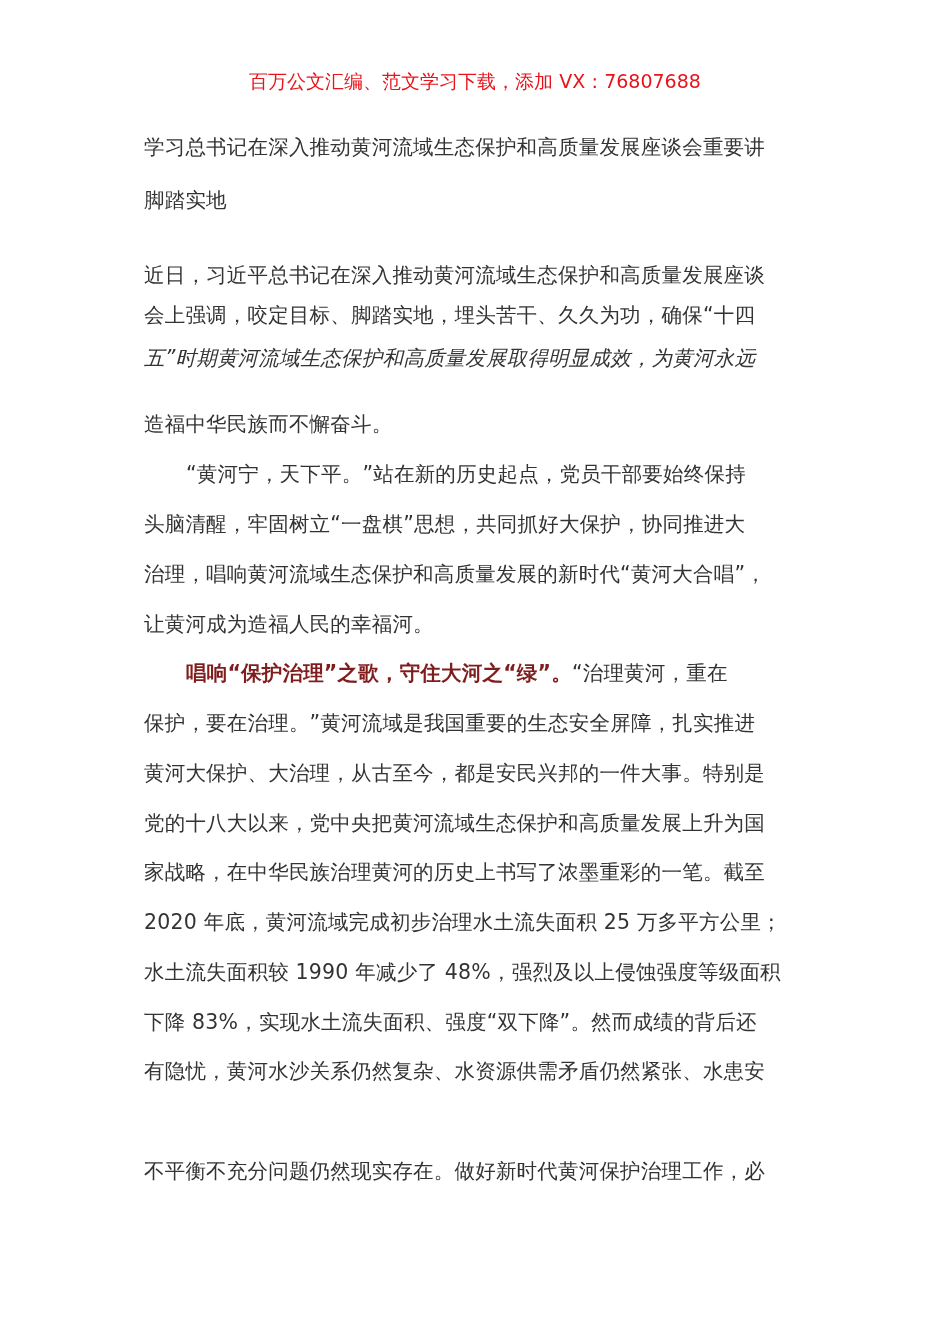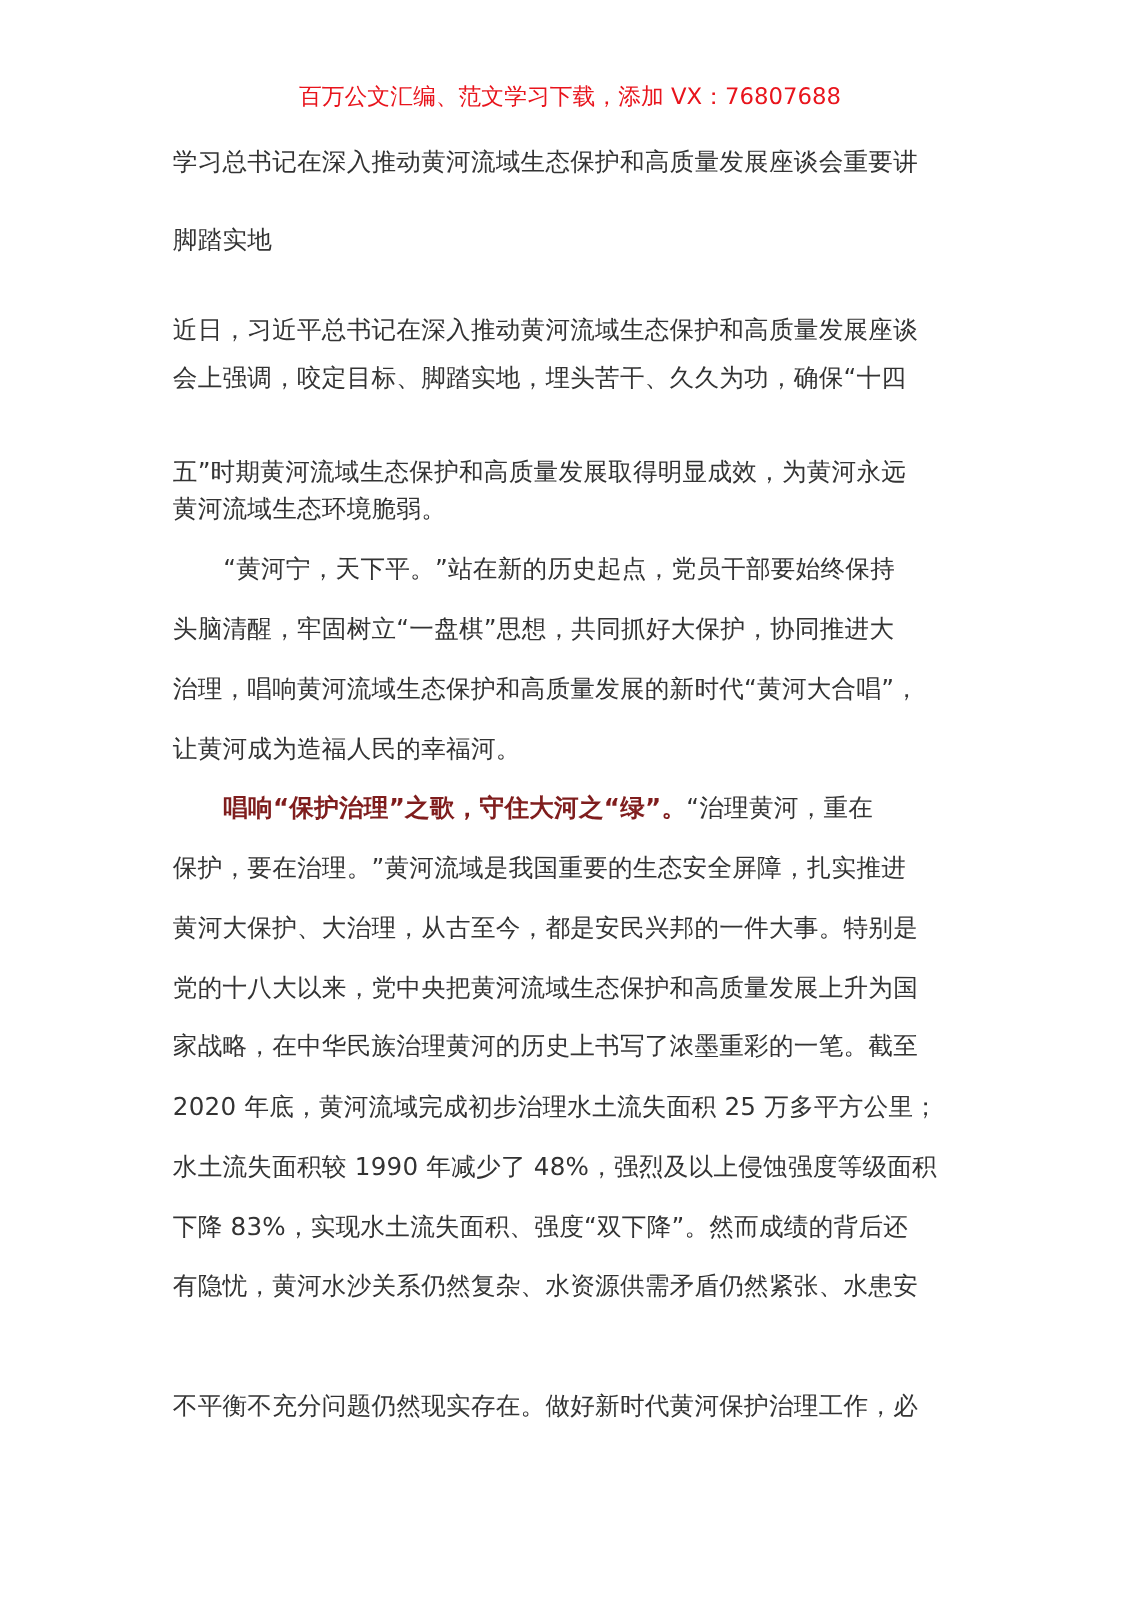--- a/index.html
+++ b/index.html
@@ -48,39 +48,39 @@
       color: #7f1d1d;
     }
   </style>
 </head>
 <body>
 
 <div class="page">
 
   <div class="header-banner">百万公文汇编、范文学习下载，添加 VX：76807688</div>
 
-  <div class="line" style="top:120px;">学习总书记在深入推动黄河流域生态保护和高质量发展座谈会重要讲</div>
+  <div class="line" style="top:132px;">学习总书记在深入推动黄河流域生态保护和高质量发展座谈会重要讲</div>
   <div class="line" style="top:185px;">脚踏实地</div>
 
   <div class="line" style="top:260px;">近日，习近平总书记在深入推动黄河流域生态保护和高质量发展座谈</div>
   <div class="line" style="top:300px;">会上强调，咬定目标、脚踏实地，埋头苦干、久久为功，确保“十四</div>
-  <div class="line" style="top:378px;">五”时期黄河流域生态保护和高质量发展取得明显成效，为黄河永远</div>
-  <div class="line" style="top:409px;">黄河流域生态环境脆弱。</div>
+  <div class="line" style="top:343px;font-style:italic;">五”时期黄河流域生态保护和高质量发展取得明显成效，为黄河永远</div>
+  <div class="line" style="top:409px;">造福中华民族而不懈奋斗。</div>
 
   <div class="line" style="top:459px; left:186px;">“黄河宁，天下平。”站在新的历史起点，党员干部要始终保持</div>
   <div class="line" style="top:509px;">头脑清醒，牢固树立“一盘棋”思想，共同抓好大保护，协同推进大</div>
   <div class="line" style="top:559px;">治理，唱响黄河流域生态保护和高质量发展的新时代“黄河大合唱”，</div>
   <div class="line" style="top:609px;">让黄河成为造福人民的幸福河。</div>
 
   <div class="line" style="top:658px; left:186px;">
     <span class="bold">唱响“保护治理”之歌，守住大河之“绿”。</span><span>“治理黄河，重在</span>
   </div>
   <div class="line" style="top:708px;">保护，要在治理。”黄河流域是我国重要的生态安全屏障，扎实推进</div>
   <div class="line" style="top:758px;">黄河大保护、大治理，从古至今，都是安民兴邦的一件大事。特别是</div>
   <div class="line" style="top:808px;">党的十八大以来，党中央把黄河流域生态保护和高质量发展上升为国</div>
-  <div class="line" style="top:857px;font-family:Liberation Serif, serif;">家战略，在中华民族治理黄河的历史上书写了浓墨重彩的一笔。截至</div>
+  <div class="line" style="top:857px;">家战略，在中华民族治理黄河的历史上书写了浓墨重彩的一笔。截至</div>
   <div class="line" style="top:907px;">2020 年底，黄河流域完成初步治理水土流失面积 25 万多平方公里；</div>
   <div class="line" style="top:957px;">水土流失面积较 1990 年减少了 48%，强烈及以上侵蚀强度等级面积</div>
   <div class="line" style="top:1007px;">下降 83%，实现水土流失面积、强度“双下降”。然而成绩的背后还</div>
   <div class="line" style="top:1056px;">有隐忧，黄河水沙关系仍然复杂、水资源供需矛盾仍然紧张、水患安</div>
   <div class="line" style="top:1156px;">不平衡不充分问题仍然现实存在。做好新时代黄河保护治理工作，必</div>
 
 </div>
 
 </body></html>

